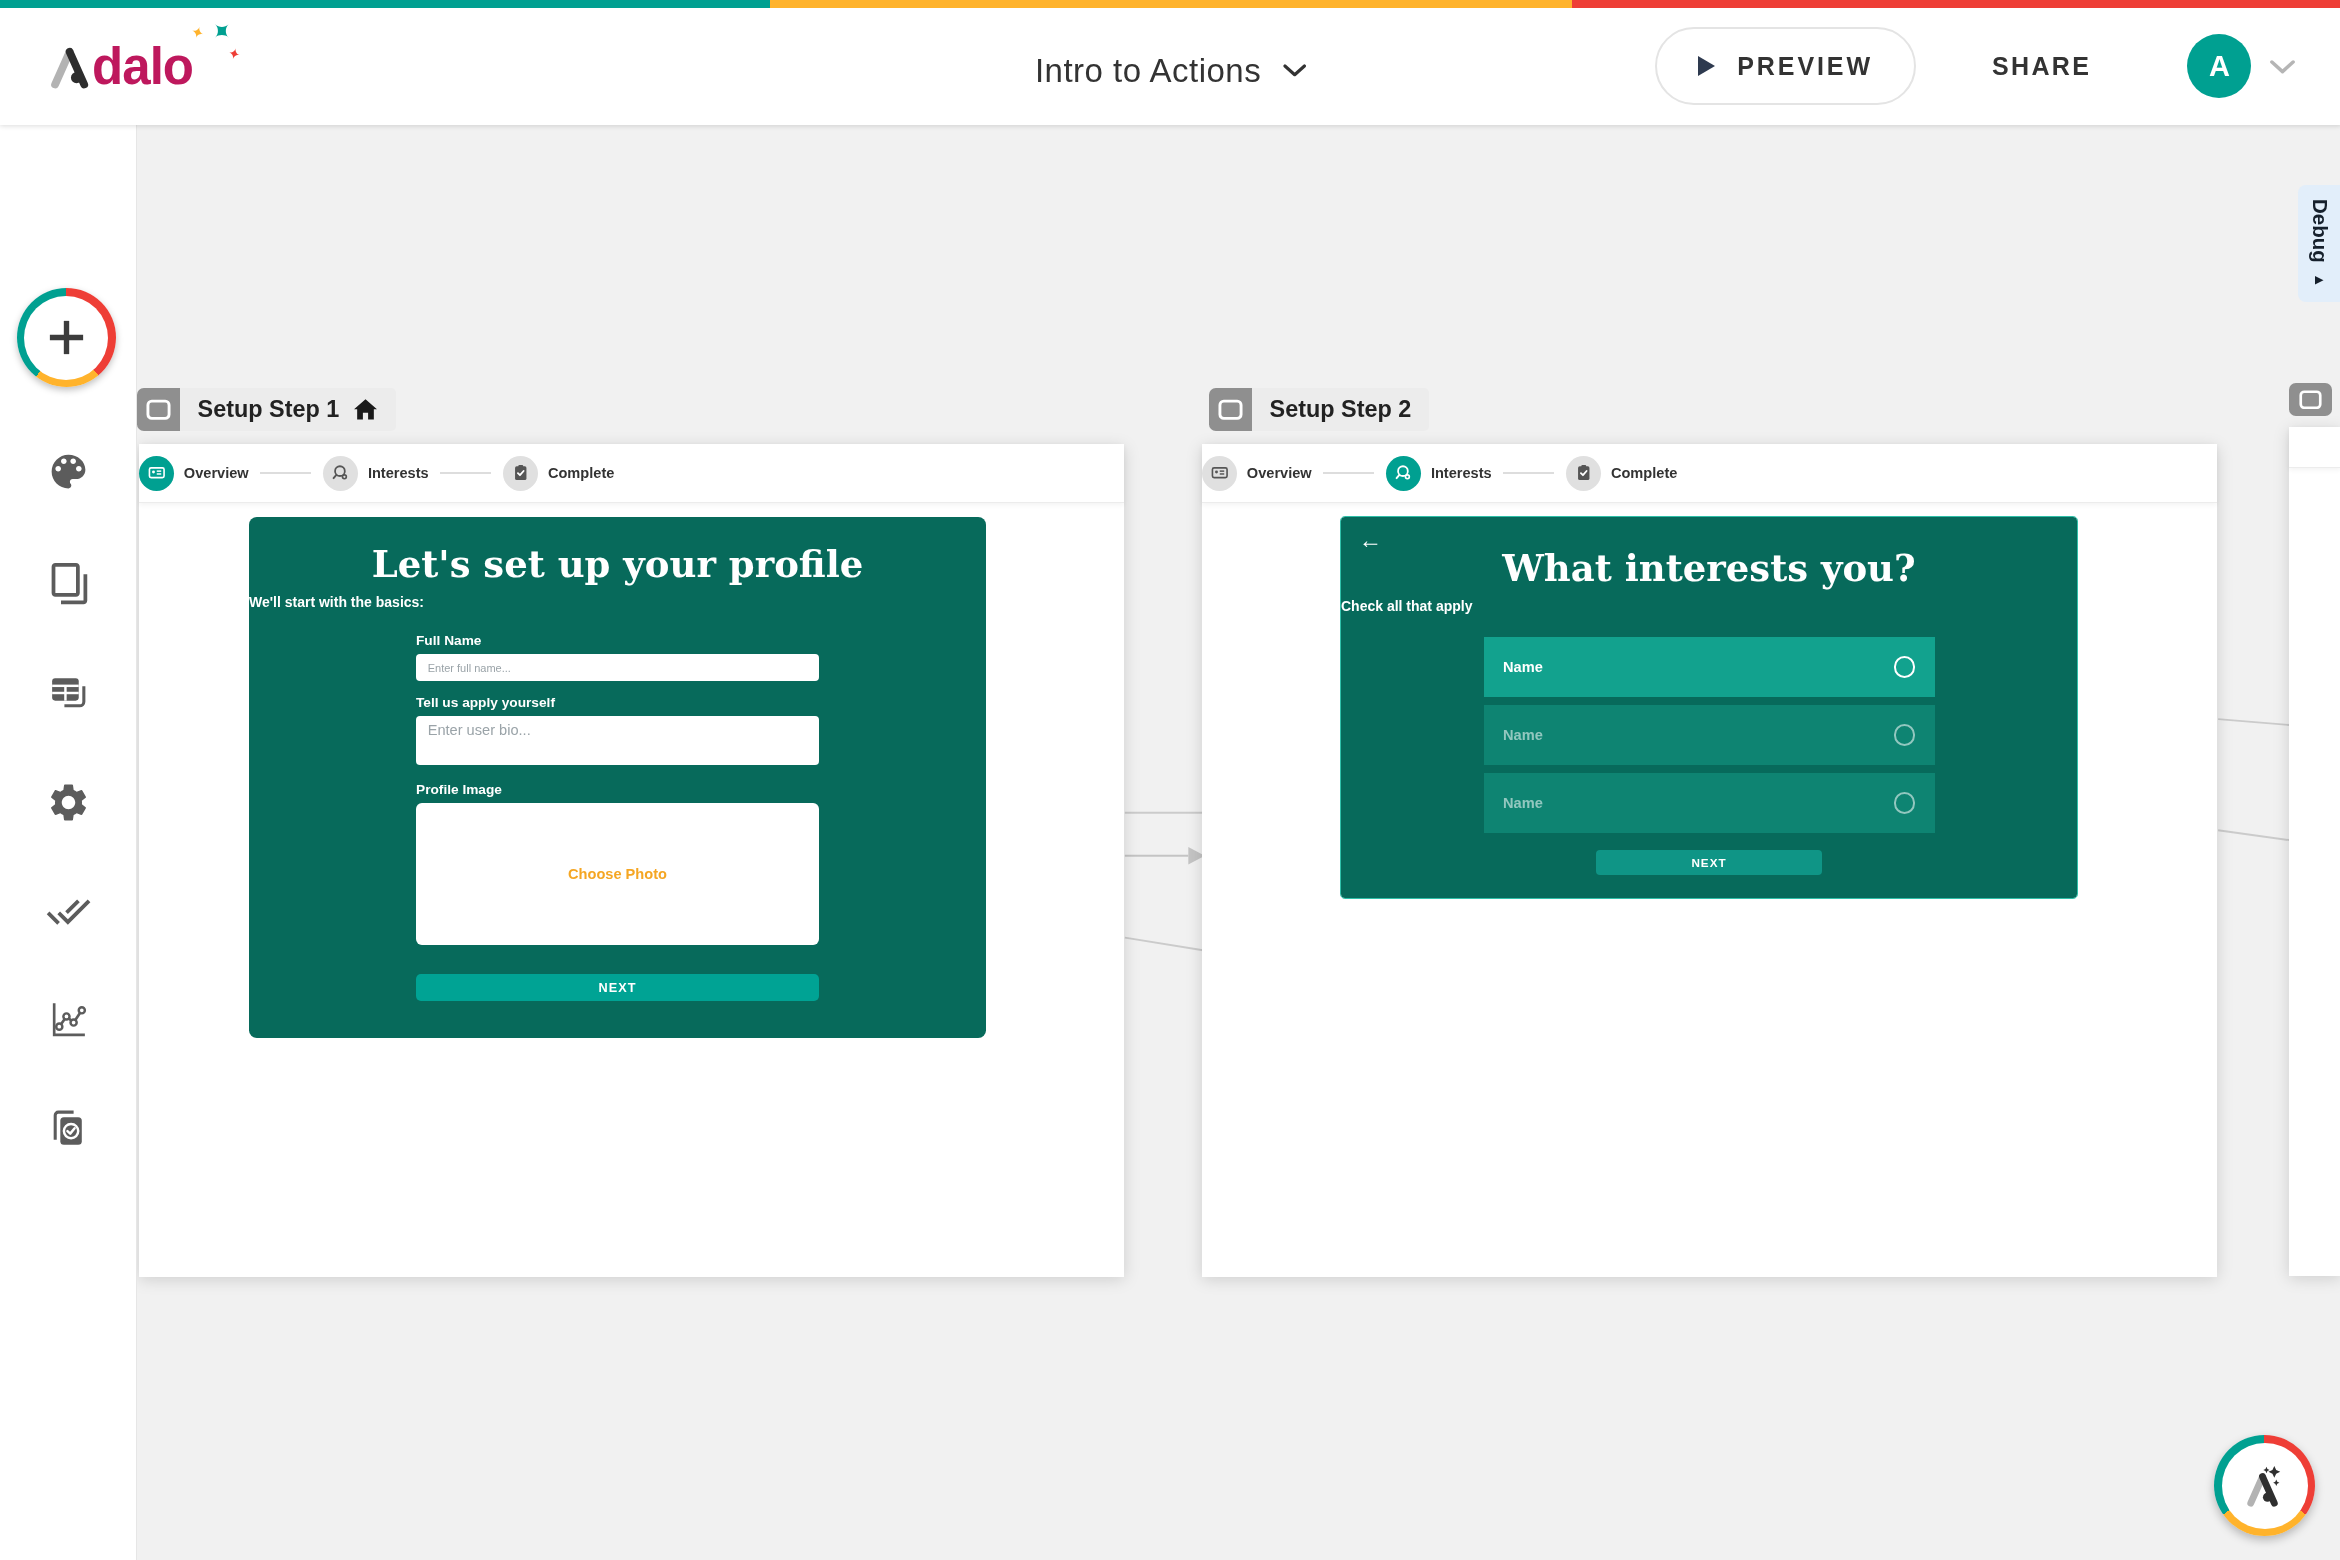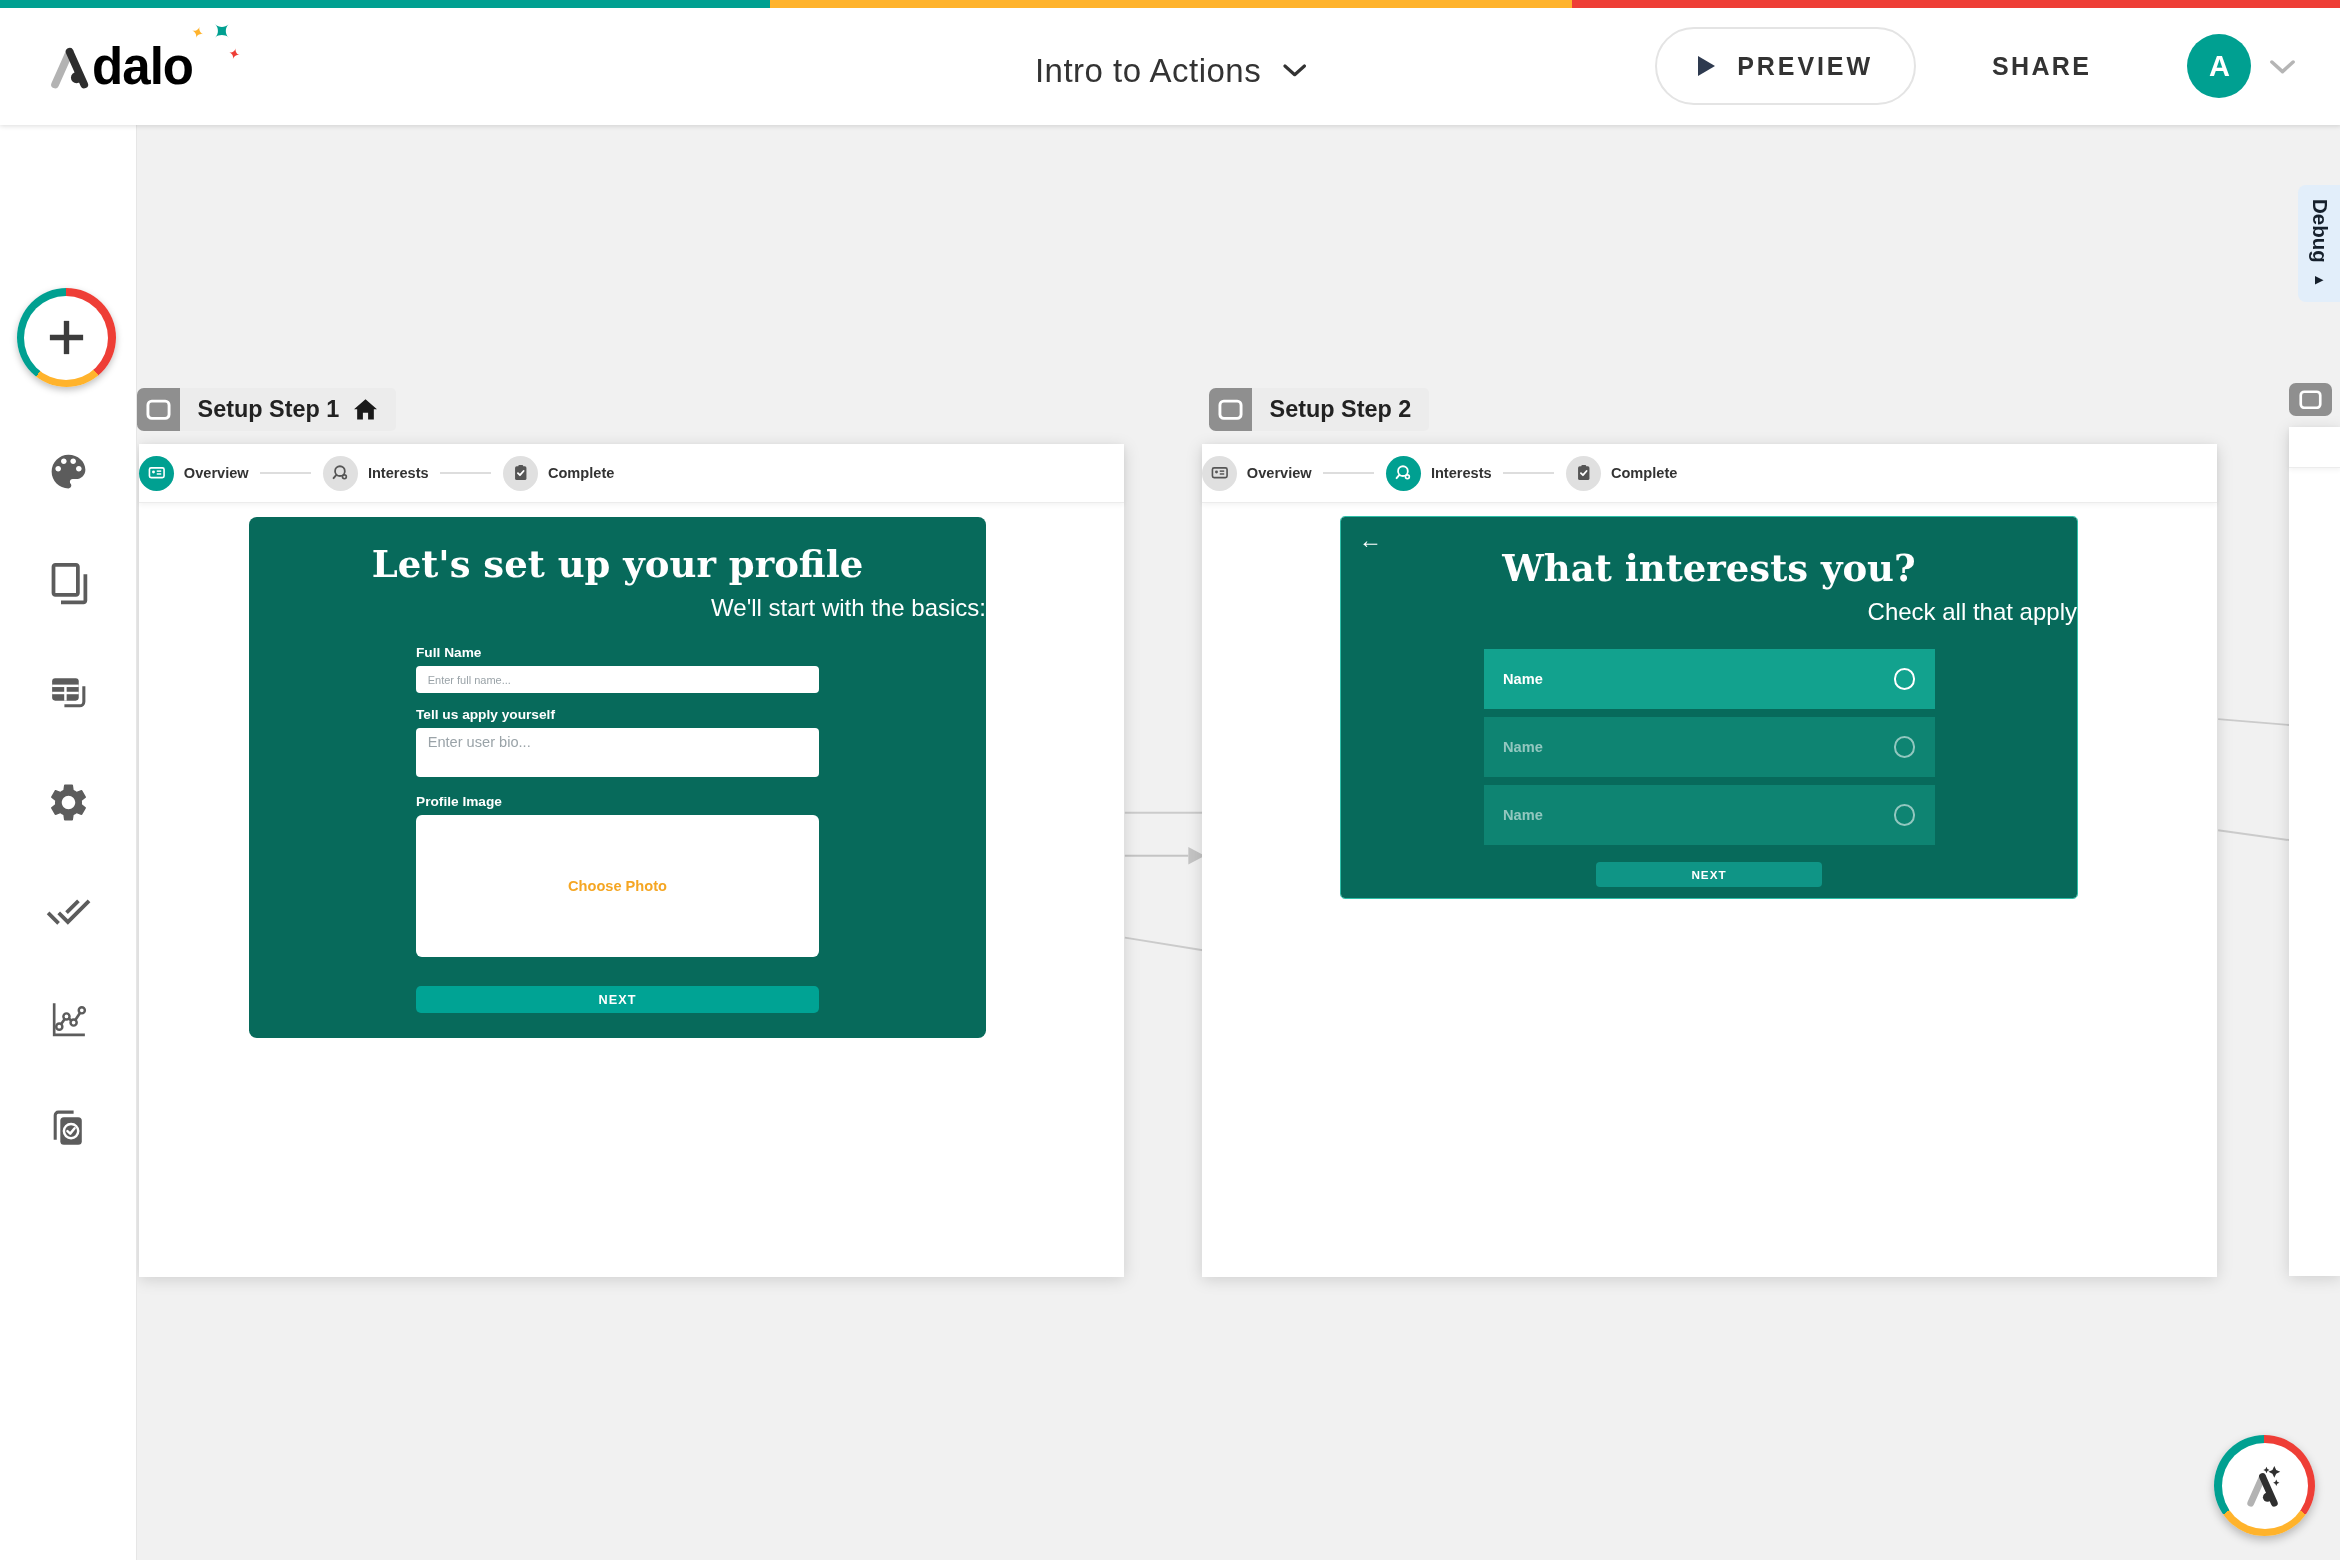--- a/index.html
+++ b/index.html
@@ -10,21 +10,21 @@
   
   .stripe { position:absolute; left:0; top:0; width:2341px; height:7.8px; display:flex; z-index:60; }
   .stripe .seg1 { width:770px; background:#00A091; }
   .stripe .seg2 { width:802px; background:#FFB32C; }
   .stripe .seg3 { flex:1; background:#EE3E36; }
 
   
   .header { position:absolute; left:0; top:7.8px; width:2341px; height:117px; background:#fff;
             box-shadow:0 1px 4.9px rgba(0,0,0,0.14); z-index:50; }
   .logo { position:absolute; left:43px; top:29px; height:59px; display:flex; align-items:center; cursor:pointer; }
-  .logo-suffix { font-size:51px; font-weight:bold; color:#000000; letter-spacing:-1px; margin-left:-5.9px; }
+  .logo-suffix { font-size:51px; font-weight:bold; color:#be185d; letter-spacing:-1px; margin-left:-5.9px; }
   .sparkle { position:absolute; line-height:1; }
   .sp1 { left:148px; top:-11.7px; color:#FFB32C; font-size:15.6px; transform:rotate(18deg); }
   .sp2 { left:168px; top:-17.6px; color:#00A091; font-size:25px; transform:rotate(45deg); }
   .sp3 { left:185px; top:9.8px;  color:#EE3E36; font-size:14.6px; transform:rotate(15deg); }
 
   .app-title-wrap { position:absolute; left:0; top:0; width:2341px; height:126px;
                     display:flex; align-items:center; justify-content:center; gap:21.5px; }
   .app-title { font-size:33px; color:#333; letter-spacing:0.5px; }
 
   .hdr-right { position:absolute; right:45px; top:0; height:117px; display:flex; align-items:center; }
@@ -87,21 +87,21 @@
 
   
   .teal-card { position:absolute; background:#076A5B; border-radius:7.8px; color:#fff; }
   .card1 { left:110px; top:73px; width:737px; height:521px; }
   .card2 { left:139px; top:73px; width:736px; height:381px; border-radius:3.9px;
            outline:1px solid #2fbfa9; }
   .card-title { font-family:"DejaVu Serif", serif; font-weight:bold; font-size:37px;
                 text-align:center; }
   .card1 .card-title { padding-top:25px; }
   .card2 .card-title { padding-top:29px; }
-  .card-subtitle { text-align:right; font-size:24px; font-weight:normal; margin-top:7.8px; }
+  .card-subtitle { text-align:left; font-size:14px; font-weight:bold; margin-top:7.8px; }
 
   .form-col { width:403px; margin:23.4px auto 0; }
   .field-label { font-size:13.7px; font-weight:bold; margin:13.7px 0 5.9px; }
   .text-input { width:100%; height:27px; border:none; border-radius:3.9px; background:#fff;
                 font-size:11px; padding:0 11.7px; color:#333; font-family:"Liberation Sans",sans-serif; }
   .text-input::placeholder, .text-area::placeholder { color:#9aa3a8; }
   .text-area { width:100%; height:49px; border:none; border-radius:3.9px; background:#fff;
                font-size:14.6px; padding:5.9px 11.7px; resize:none; color:#333; font-family:"Liberation Sans",sans-serif; }
   .photo-box { width:100%; height:142px; background:#fff; border-radius:5.9px; margin-top:2px;
                display:flex; align-items:center; justify-content:center; cursor:pointer; }

